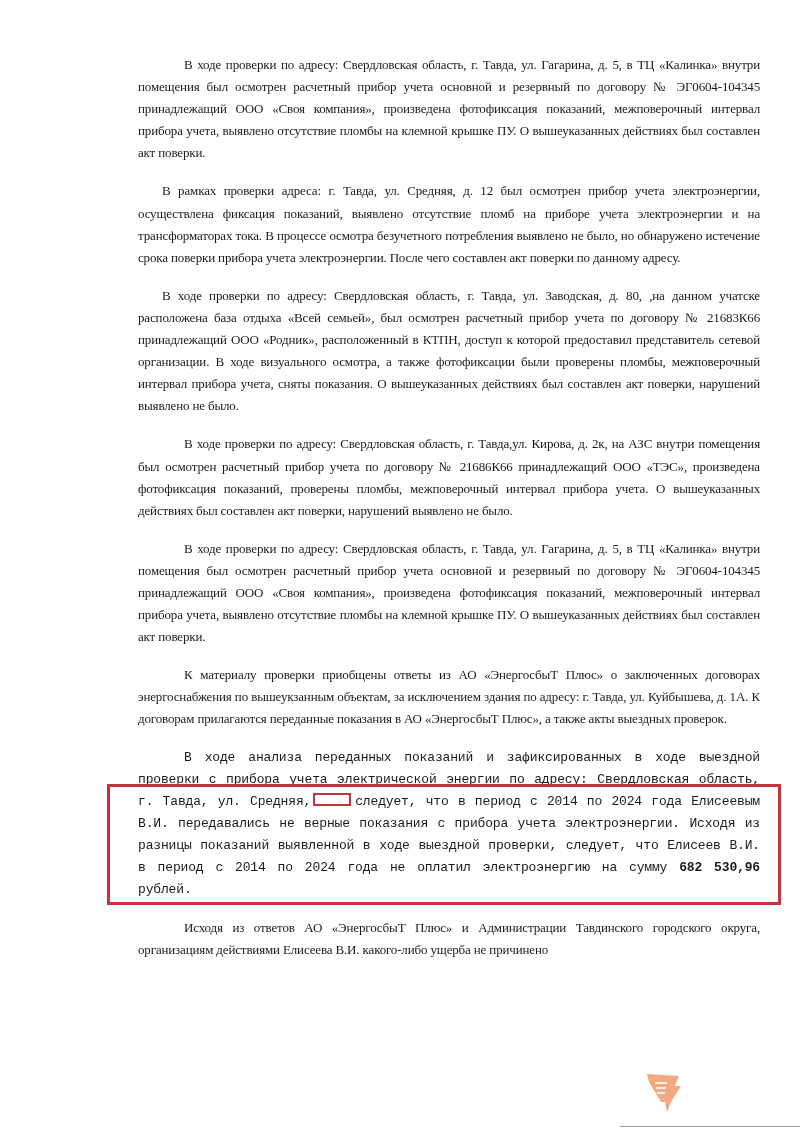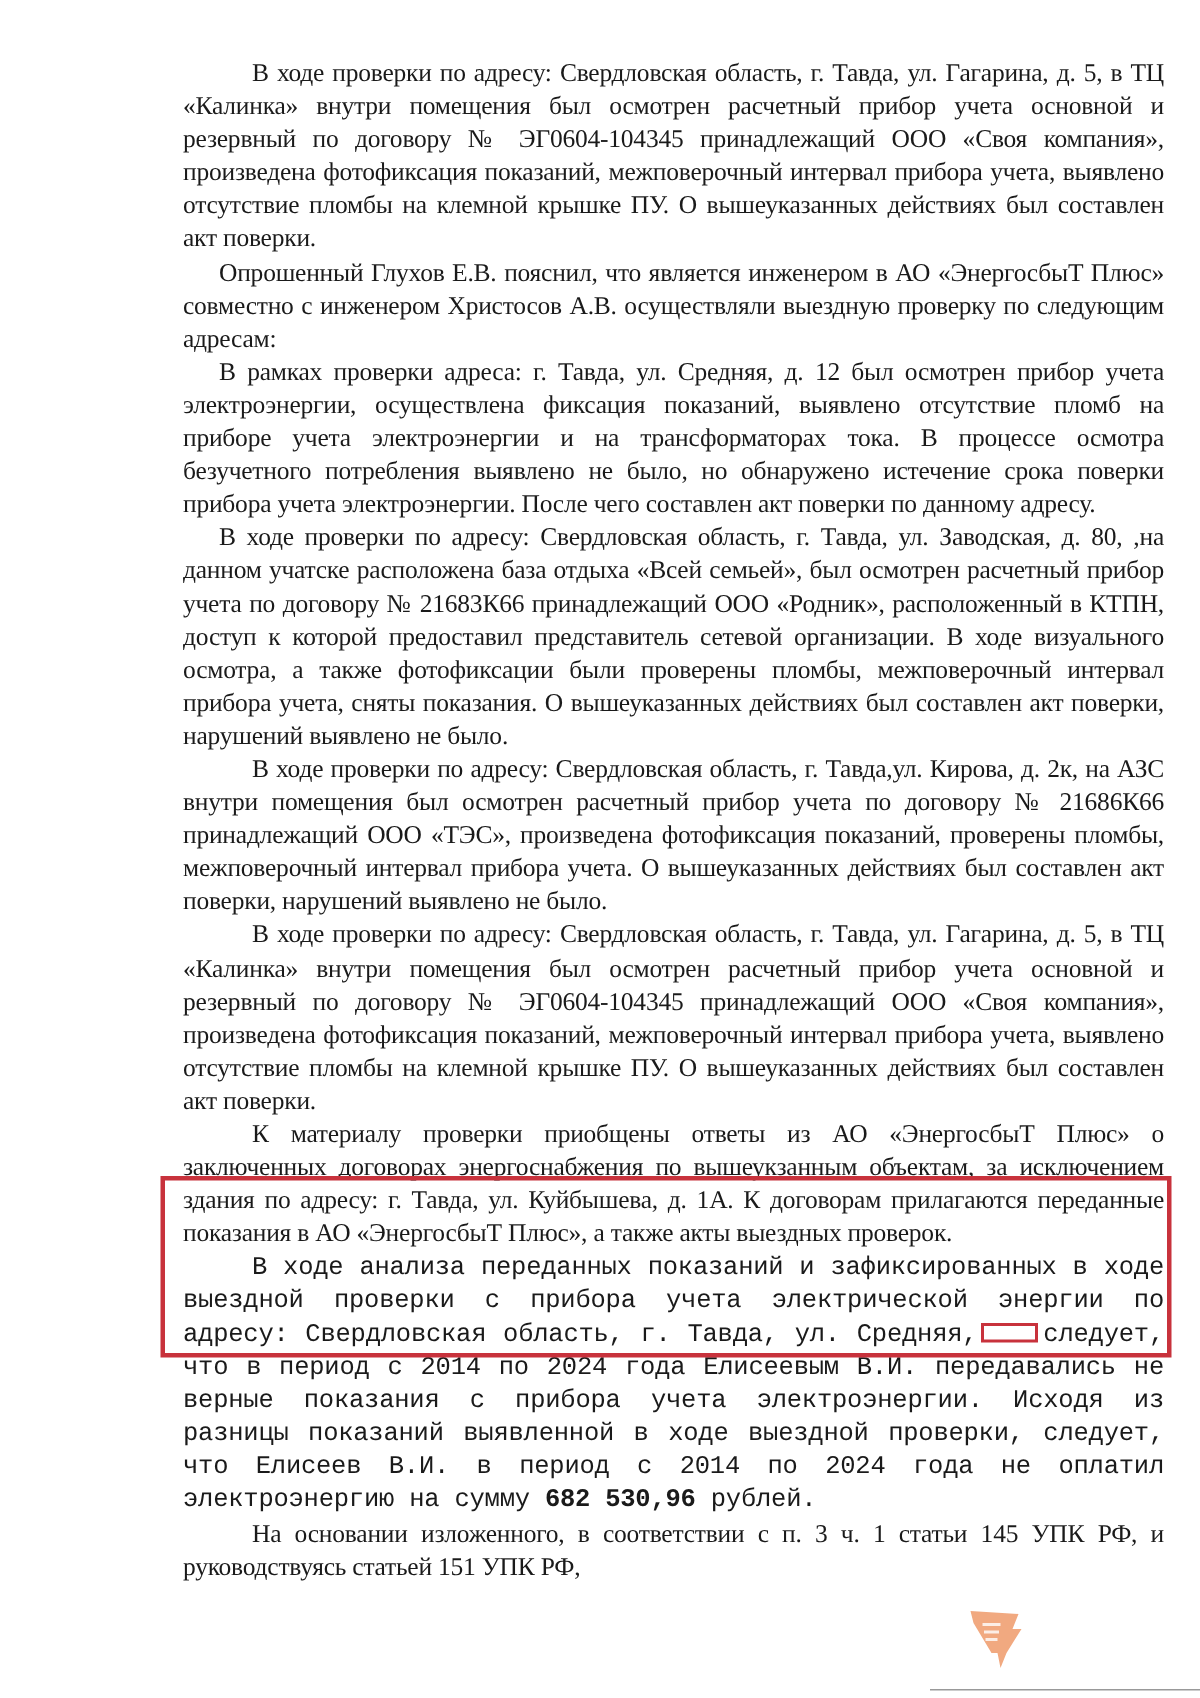--- a/index.html
+++ b/index.html
@@ -2,21 +2,21 @@
 <html><head>
 <meta charset="utf-8">
 <style>
   html, body { margin: 0; padding: 0; }
   body {
     width: 800px; height: 1132px; background: #ffffff; position: relative; overflow: hidden;
     font-family: "Liberation Serif", "DejaVu Serif", serif; color: #1a1a1a;
   }
   .page { position: absolute; left: 122px; top: 38px; width: 654px; }
   .para {
-    font-size: 17px; line-height: 22.1px; text-align: justify; margin: 0;
+    font-size: 13px; line-height: 22.1px; text-align: justify; margin: 16px;
     letter-spacing: -0.15px;
   }
   .ind1 { text-indent: 46px; }
   .ind2 { text-indent: 24px; }
   .highlight-box {
     position: absolute; left: 107px; top: 784px; width: 674px; height: 121px;
     border: 3px solid #c8323c; box-sizing: border-box;
   }
   .redact {
     display: inline-block; width: 38px; height: 13px; border: 2.5px solid #c8323c;
@@ -24,34 +24,33 @@
   }
   b { font-weight: bold; }
   .logo { position: absolute; left: 645px; top: 1072px; width: 40px; height: 42px; }
   .bottom-line { position: absolute; left: 620px; top: 1126px; width: 180px; height: 1px; background: #999; }
 </style>
 </head>
 <body>
 
 <div class="page">
   <p class="para ind1">В ходе проверки по адресу: Свердловская область, г. Тавда, ул. Гагарина, д. 5, в ТЦ «Калинка» внутри помещения был осмотрен расчетный прибор учета основной и резервный по договору № ЭГ0604-104345 принадлежащий ООО «Своя компания», произведена фотофиксация показаний, межповерочный интервал прибора учета, выявлено отсутствие пломбы на клемной крышке ПУ. О вышеуказанных действиях был составлен акт поверки.</p>
-  <p class="para ind2">Опрошенный Глухов Е.В. пояснил, что является инженером в АО «ЭнергосбыТ Плюс» совместно с инженером Христосов А.В. осуществляли выездную проверку по следующим адресам:</p>
   <p class="para ind2">В рамках проверки адреса: г. Тавда, ул. Средняя, д. 12 был осмотрен прибор учета электроэнергии, осуществлена фиксация показаний, выявлено отсутствие пломб на приборе учета электроэнергии и на трансформаторах тока. В процессе осмотра безучетного потребления выявлено не было, но обнаружено истечение срока поверки прибора учета электроэнергии. После чего составлен акт поверки по данному адресу.</p>
   <p class="para ind2">В ходе проверки по адресу: Свердловская область, г. Тавда, ул. Заводская, д. 80, ,на данном учатске расположена база отдыха «Всей семьей», был осмотрен расчетный прибор учета по договору № 21683К66 принадлежащий ООО «Родник», расположенный в КТПН, доступ к которой предоставил представитель сетевой организации. В ходе визуального осмотра, а также фотофиксации были проверены пломбы, межповерочный интервал прибора учета, сняты показания. О вышеуказанных действиях был составлен акт поверки, нарушений выявлено не было.</p>
   <p class="para ind1">В ходе проверки по адресу: Свердловская область, г. Тавда,ул. Кирова, д. 2к, на АЗС внутри помещения был осмотрен расчетный прибор учета по договору № 21686К66 принадлежащий ООО «ТЭС», произведена фотофиксация показаний, проверены пломбы, межповерочный интервал прибора учета. О вышеуказанных действиях был составлен акт поверки, нарушений выявлено не было.</p>
   <p class="para ind1">В ходе проверки по адресу: Свердловская область, г. Тавда, ул. Гагарина, д. 5, в ТЦ «Калинка» внутри помещения был осмотрен расчетный прибор учета основной и резервный по договору № ЭГ0604-104345 принадлежащий ООО «Своя компания», произведена фотофиксация показаний, межповерочный интервал прибора учета, выявлено отсутствие пломбы на клемной крышке ПУ. О вышеуказанных действиях был составлен акт поверки.</p>
   <p class="para ind1">К материалу проверки приобщены ответы из АО «ЭнергосбыТ Плюс» о заключенных договорах энергоснабжения по вышеукзанным объектам, за исключением здания по адресу: г. Тавда, ул. Куйбышева, д. 1А. К договорам прилагаются переданные показания в АО «ЭнергосбыТ Плюс», а также акты выездных проверок.</p>
 
   <p class="para ind1" style="margin-top:2px;font-family:Liberation Mono, monospace;">
     <span>В ходе анализа переданных показаний и зафиксированных в ходе выездной проверки  с прибора учета электрической энергии по адресу: Свердловская область, г. Тавда, ул. Средняя,</span><span class="redact"></span><span>следует, что в период с 2014 по 2024 года Елисеевым В.И. передавались не верные показания с прибора учета электроэнергии. Исходя из разницы показаний выявленной в ходе выездной проверки, следует, что Елисеев В.И. в период с 2014 по 2024 года не оплатил электроэнергию на сумму</span>
     <b>682 530,96</b>
     <span>рублей.</span>
   </p>
 
-  <p class="para ind1">На основании изложенного, в соответствии с п. 3 ч. 1 статьи 145 УПК РФ, и руководствуясь статьей 151 УПК РФ,</p>
+  <p class="para ind1">Исходя из ответов АО «ЭнергосбыТ Плюс» и Администрации Тавдинского городского округа, организациям действиями Елисеева В.И. какого-либо ущерба не причинено</p>
 </div>
 
 <div class="highlight-box"></div>
 
 <svg class="logo" viewBox="0 0 40 42">
   <polygon points="2,2 34,4 30,14 36,14 26,30 22,40 20,30 16,30 10,20 4,10" fill="#ee9a6a" opacity="0.85"></polygon>
   <rect x="10" y="10" width="12" height="2" fill="#ffffff" opacity="0.8"></rect>
   <rect x="11" y="15" width="10" height="2" fill="#ffffff" opacity="0.8"></rect>
   <rect x="12" y="20" width="8" height="2" fill="#ffffff" opacity="0.8"></rect>
 </svg>

